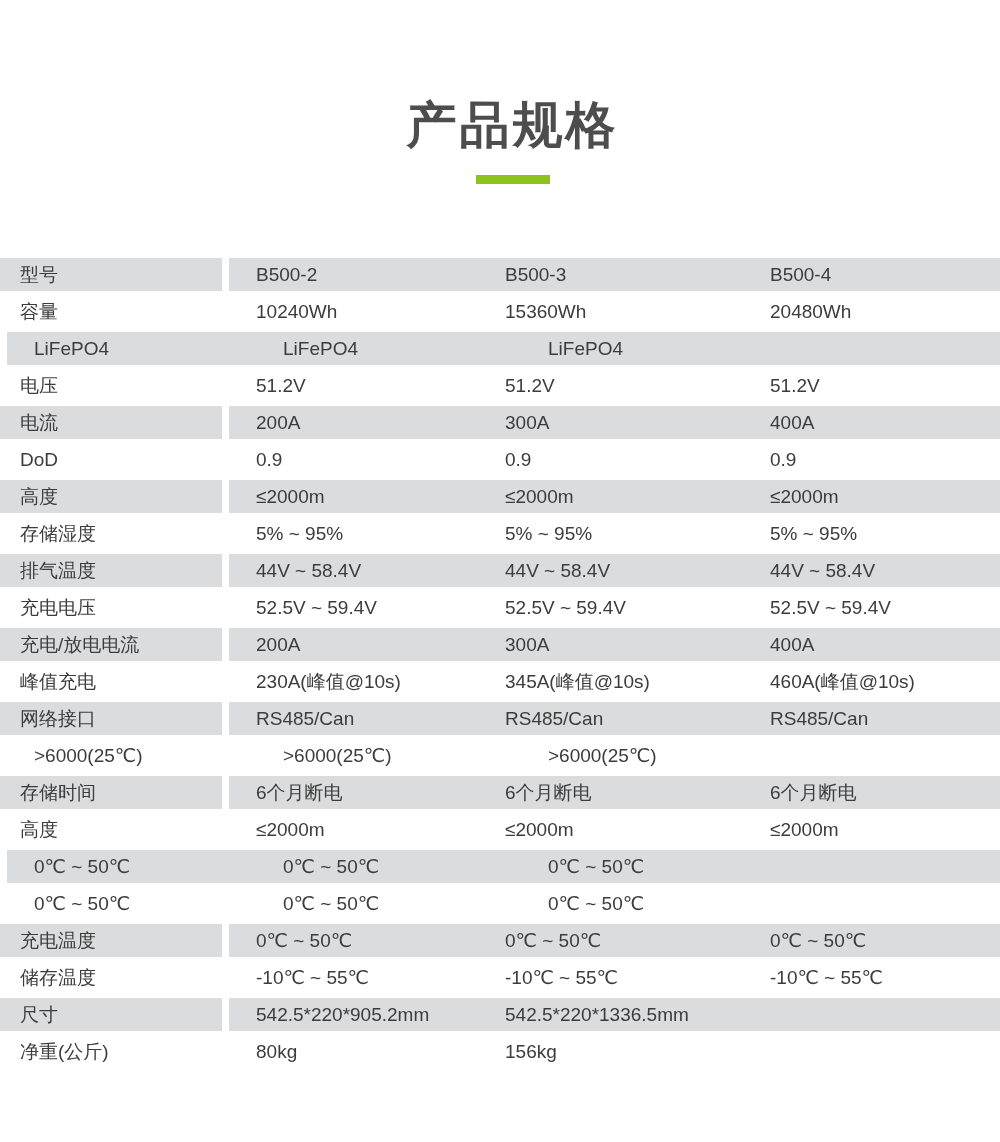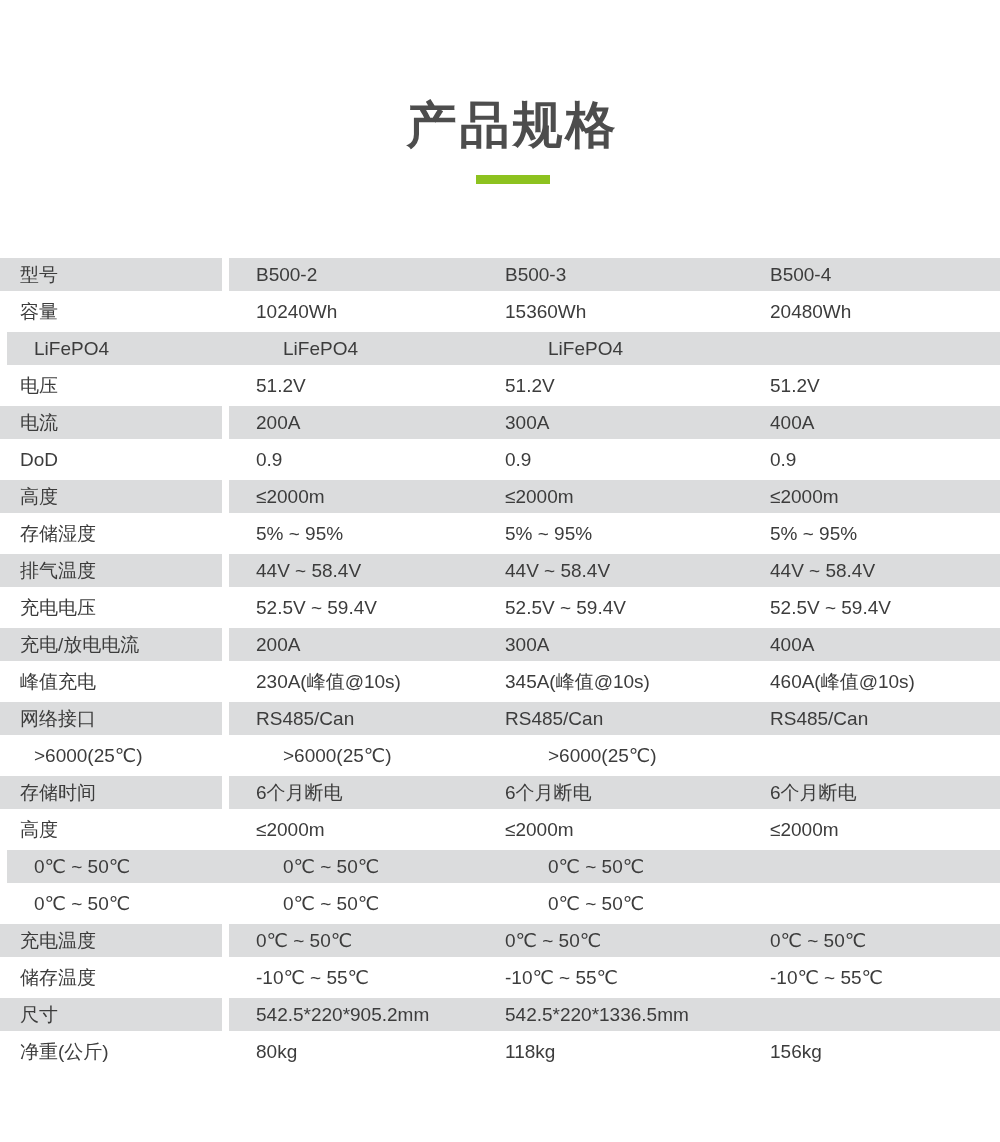--- a/index.html
+++ b/index.html
@@ -282,17 +282,16 @@
       <div class="cell c1">542.5*220*905.2mm</div>
       <div class="cell c2">542.5*220*1336.5mm</div>
     </div>
   </div>
 
   <div class="row">
     <div class="label band">净重(公斤)</div>
     <div class="gap"></div>
     <div class="values band">
       <div class="cell c1">80kg</div>
-      <div class="cell c2">118kg</div>
       <div class="cell c3">156kg</div>
     </div>
   </div>
 </div>
 
 </body></html>

